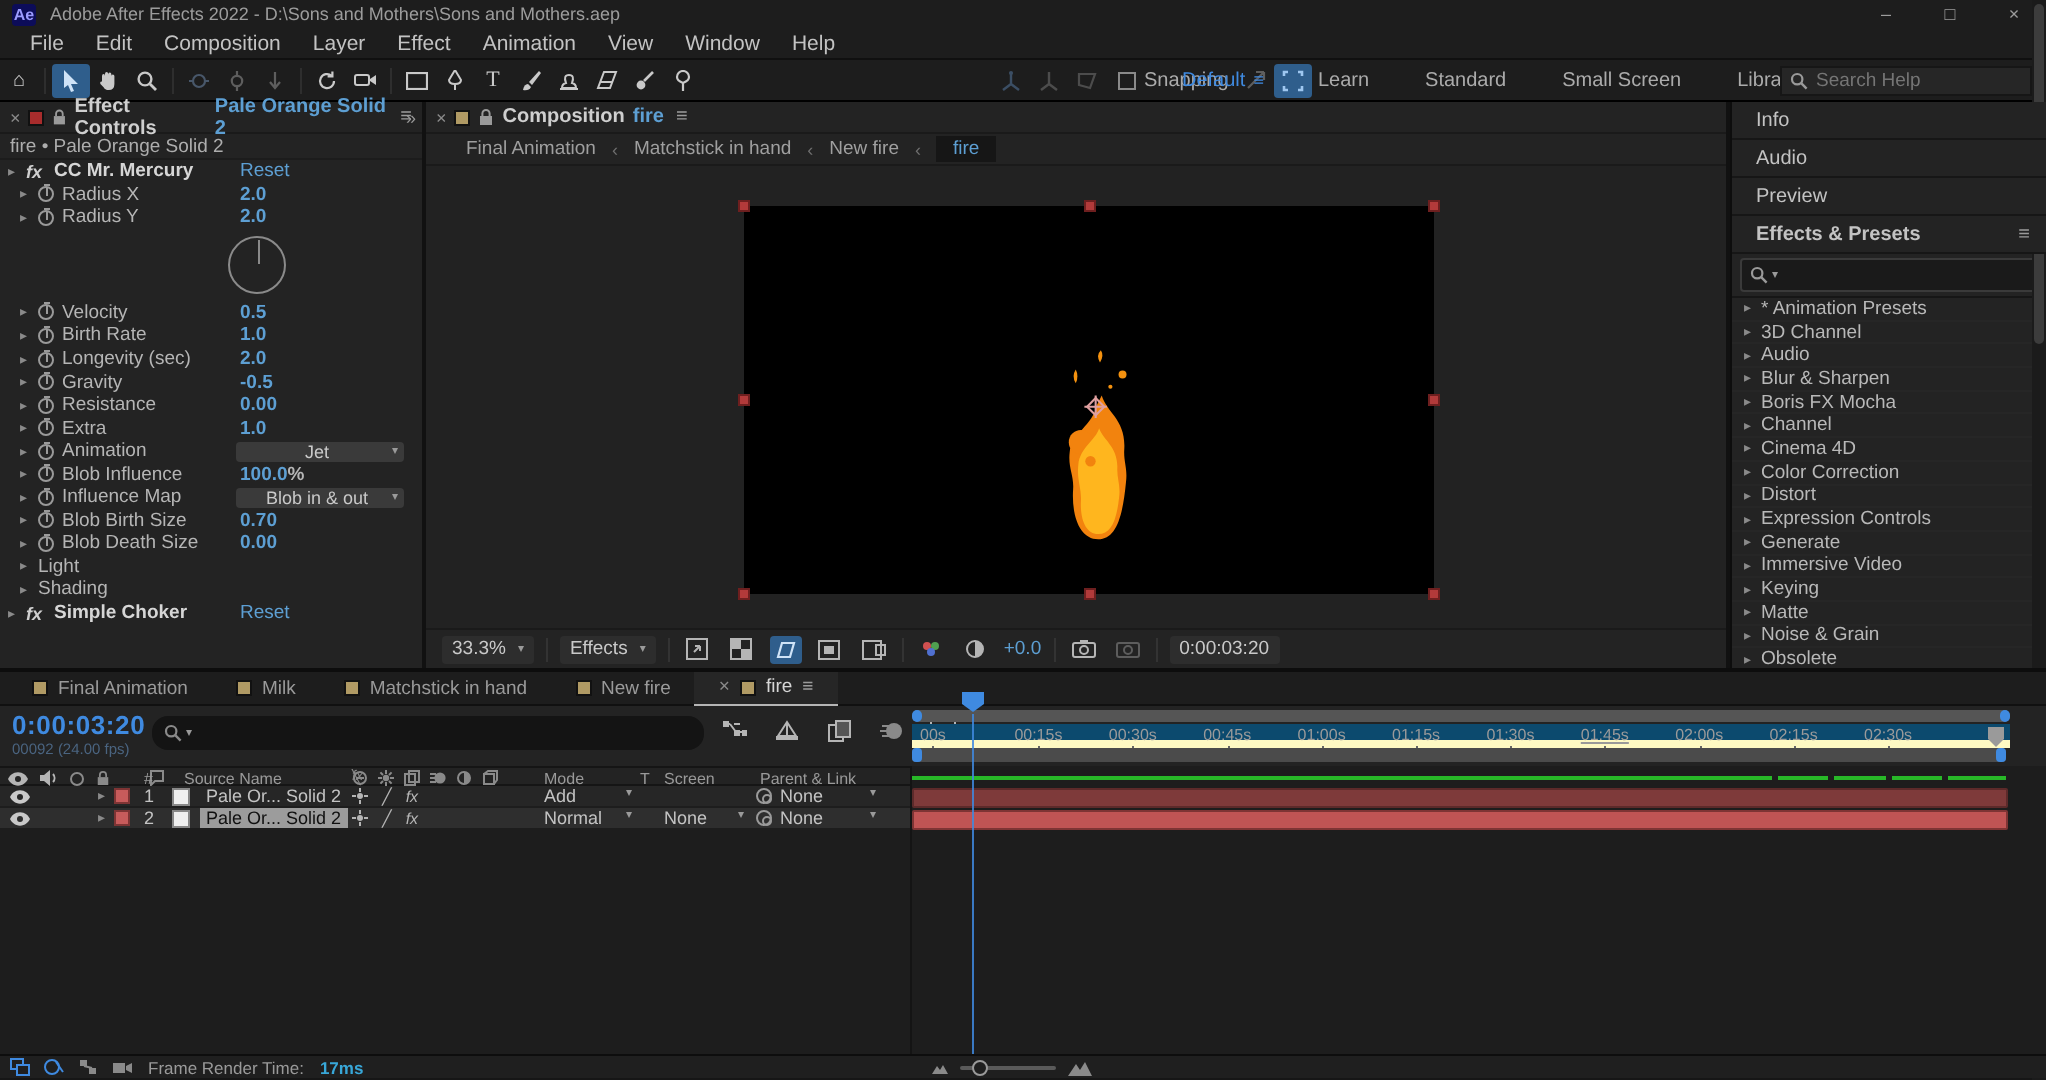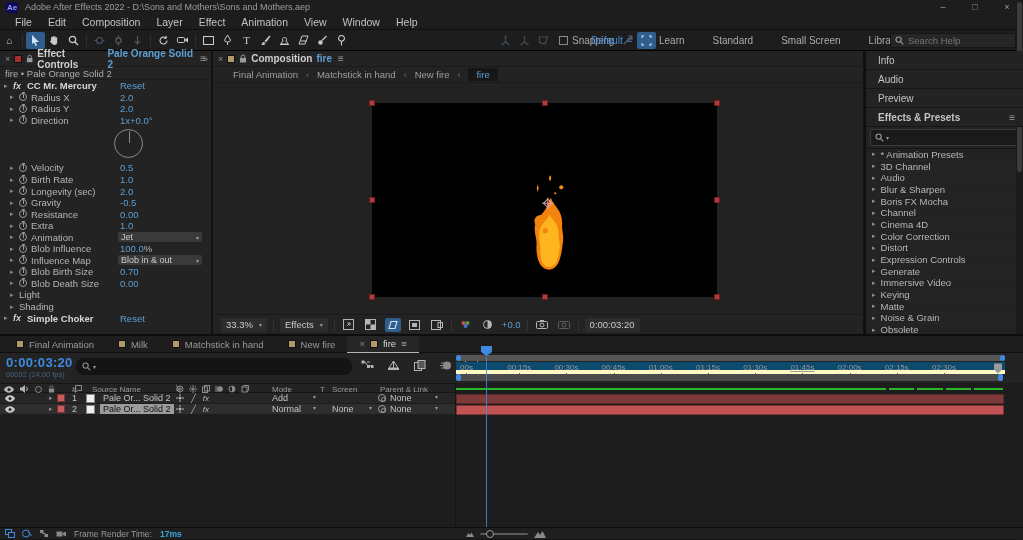--- a/index.html
+++ b/index.html
@@ -57,26 +57,26 @@
   .ec-scrollbar { position:absolute; right:0; top:0; bottom:0; width:7px; background:#1b1b1b; }
   .ec-scrollbar .thumb { position:absolute; top:2px; left:1px; width:5px; height:170px; background:#3c3c3c; border-radius:3px; }
   .ec-row { height:11.55px; display:flex; align-items:center; font-size:9.5px; color:#b5b5b5; position:relative; padding-left:10px; }
   .ec-row .twirl { width:9px; color:#8a8a8a; font-size:7px; flex:none; }
   .ec-row .fxb { display:none; font-style:italic; font-weight:bold; color:#cfcfcf; font-size:9px; width:14px; flex:none; }
   .ec-row .sw { width:12px; flex:none; display:flex; align-items:center; }
   .ec-row .name { flex:none; }
   .ec-row .val { position:absolute; left:120px; color:#5d9fd3; display:none; }
   .ec-row .suffix { color:#b5b5b5; }
   .ec-row .dd { position:absolute; left:118px; width:84px; height:10px; background:#3a3a3a; border-radius:2px;
-    display:none; align-items:center; padding:0 3px; color:#c9c9c9; font-size:9px; }
+    display:none; align-items:center; padding:0 3px; color:#c9c9c9; font-size:9px;text-align:center; }
   .ec-row .dd .dd-label { flex:1; white-space:nowrap; overflow:hidden; }
   .dd-arrow { color:#9a9a9a; font-size:6px; }
   .ec-row .pos { position:absolute; left:120px; display:none; align-items:center; gap:4px; color:#5d9fd3; }
   .pos-btn { width:22px; height:9px; background:#3a3a3a; border-radius:2px; display:flex; align-items:center; justify-content:center; color:#c9c9c9; font-size:8px; }
-  .ec-row.kind-value .val, .ec-row.kind-angle .val { display:inline; }
+  .ec-row.kind-value .val, .ec-row.kind-angle .val { display:inline;font-weight:bold; }
   .ec-row.kind-effect { color:#d6d6d6; font-weight:bold; padding-left:4px; }
   .ec-row.kind-effect .fxb { display:inline; }
   .ec-row.kind-effect .val { display:inline; font-weight:normal; }
   .ec-row.kind-dropdown .dd { display:flex; }
   .ec-row.kind-position .pos { display:flex; }
   .ec-row.kind-dial { height:36px; }
   .ec-row.kind-dial .twirl,.ec-row.kind-dial .sw { visibility:hidden; }
   .dial { position:absolute; left:114px; top:3px; width:29px; height:29px; border:1.5px solid #8a8a8a; border-radius:50%; display:none; }
   .dial::after { content:""; position:absolute; left:50%; top:1px; width:1.5px; height:12px; background:#8a8a8a; }
   .ec-row.kind-dial .dial { display:block; }
@@ -391,30 +391,20 @@
 
             <span class="sw">
               <span class="stopwatch"></span>
             </span>
             <span class="name">Radius Y</span>
             <span class="val"><span>2.0</span><span class="suffix"></span></span>
 
           </div>
 
 
-          <div class="ec-row kind-angle">
-            <span class="twirl">▸</span>
-
-            <span class="sw">
-              <span class="stopwatch"></span>
-            </span>
-            <span class="name">Direction</span>
-            <span class="val"><span>1x+0.0°</span><span class="suffix"></span></span>
-
-          </div>
 
           <div class="ec-row kind-dial">
             <span class="twirl">▸</span>
 
             <span class="sw">
               <span class="stopwatch"></span>
             </span>
             <span class="name"></span>
 
             <span class="dial"></span>

